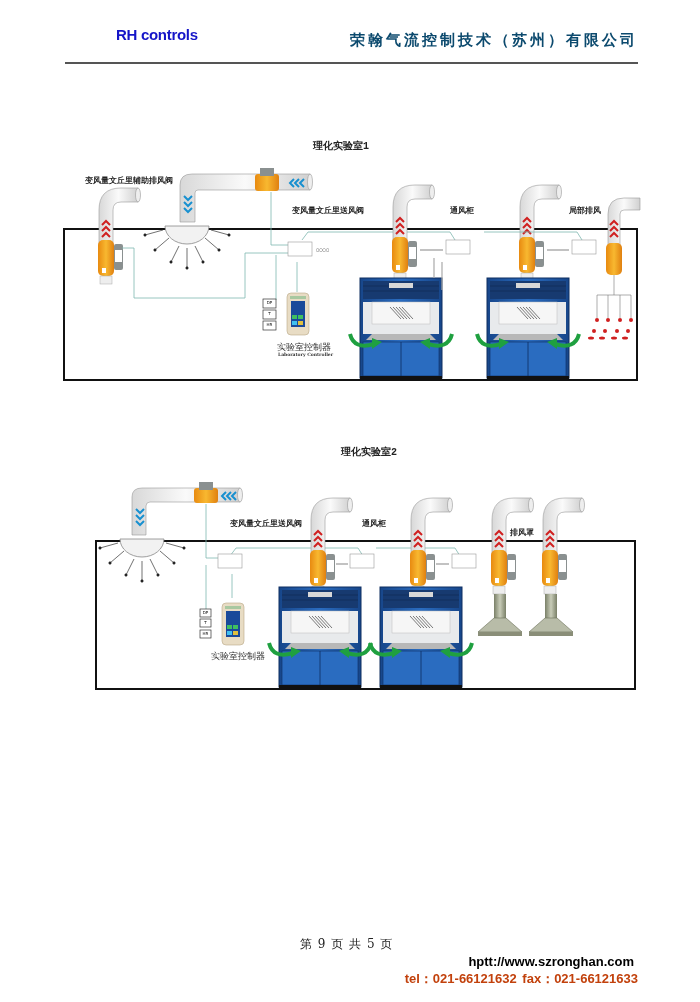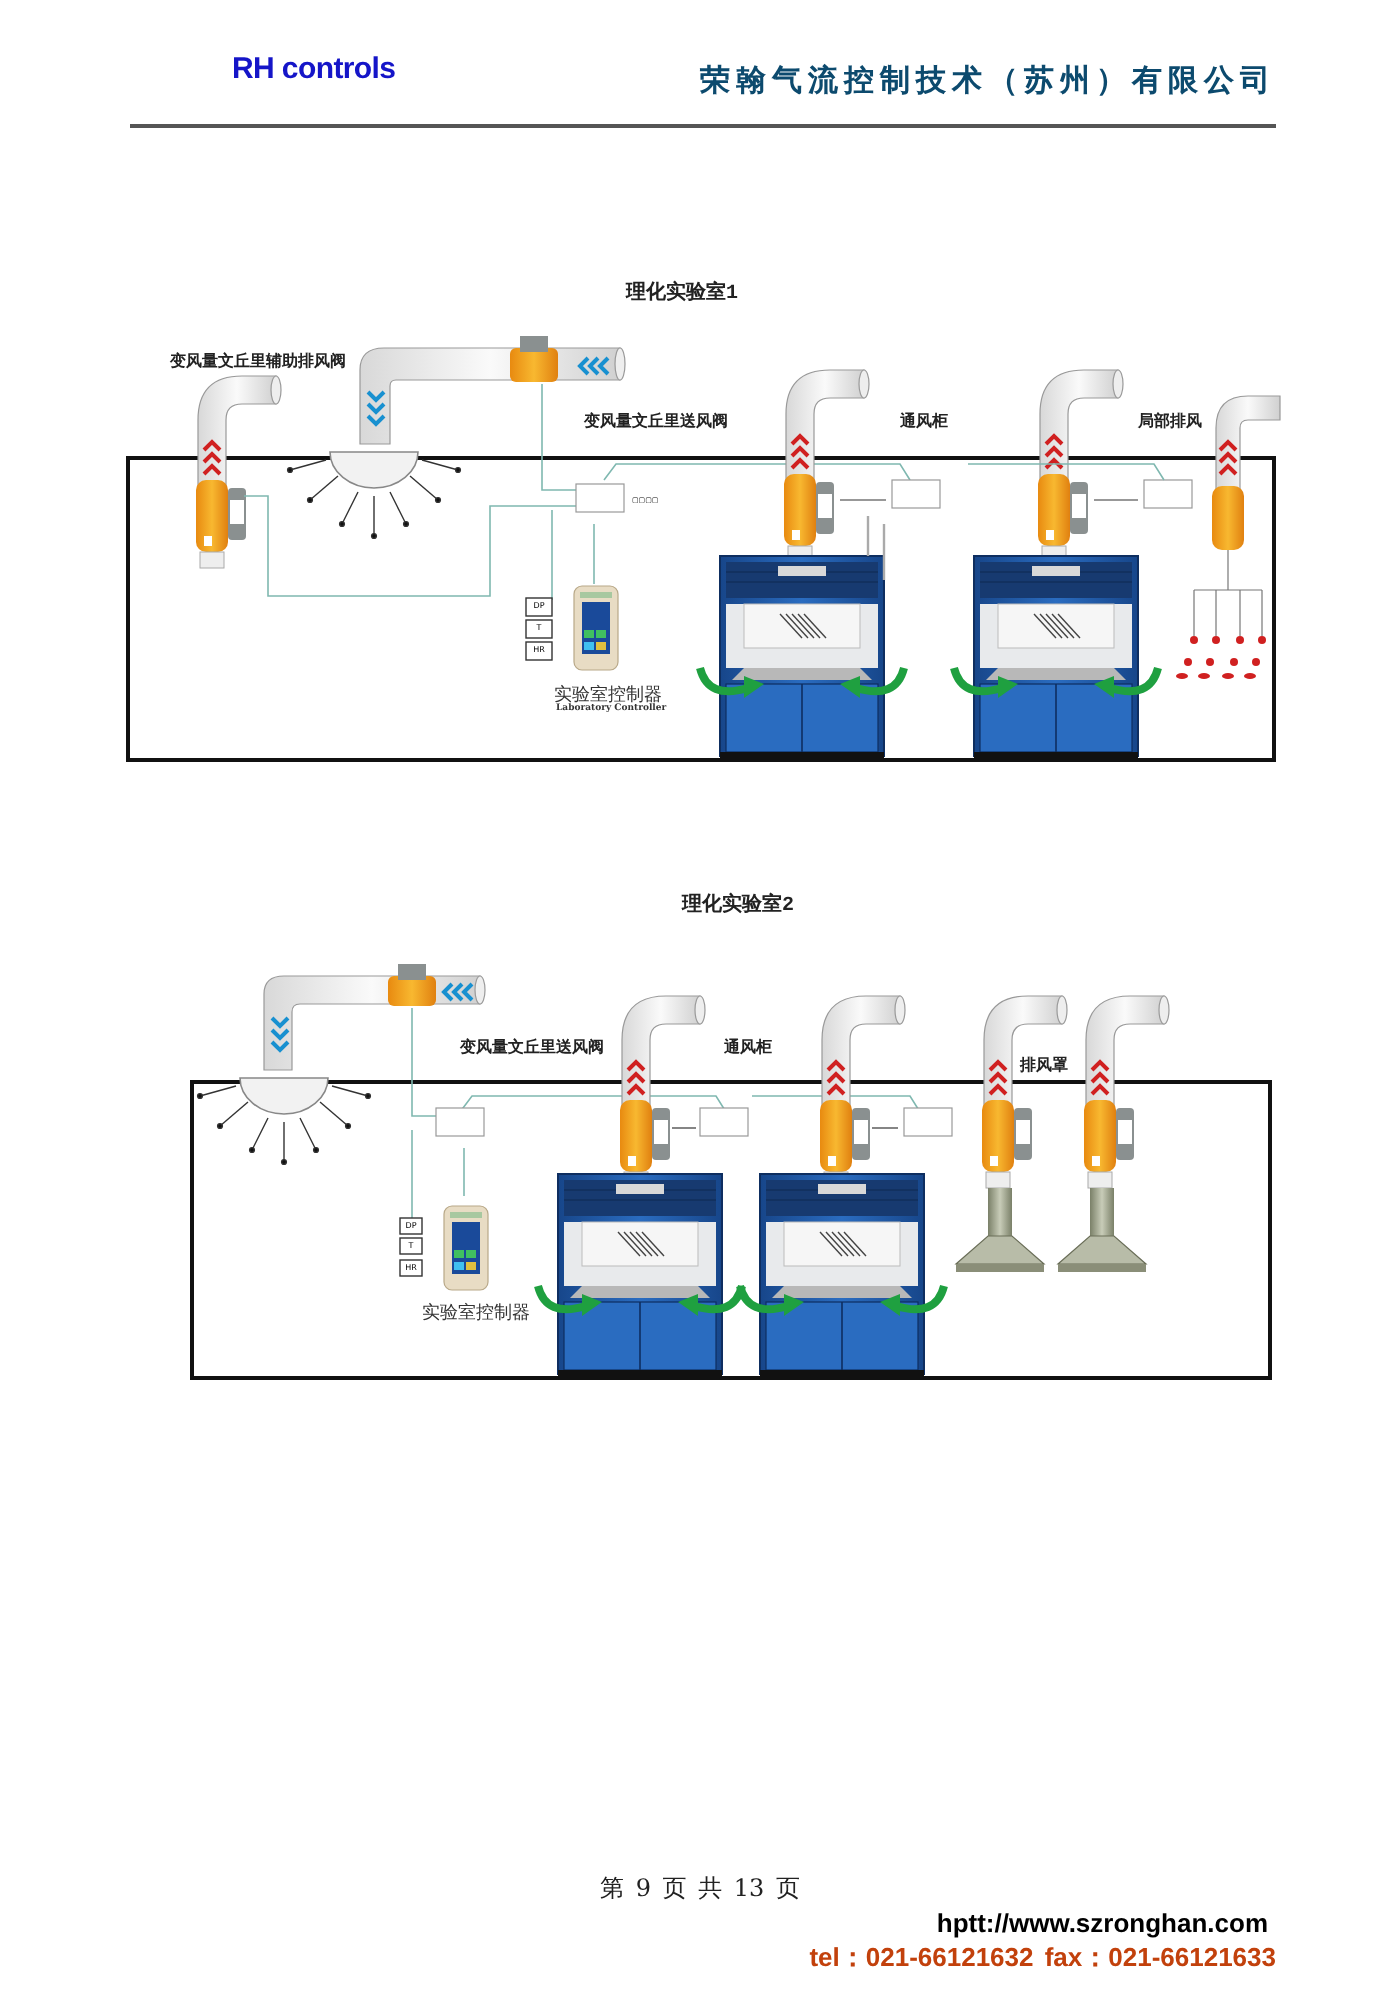--- a/index.html
+++ b/index.html
@@ -271,15 +271,15 @@
 
 <div class="abs dtitle" style="left:321px;top:445px;margin-left:20px;">理化实验室2</div>
 <div class="abs lbl" style="left:230px;top:518px;">变风量文丘里送风阀</div>
 <div class="abs lbl" style="left:362px;top:518px;">通风柜</div>
 <div class="abs lbl" style="left:510px;top:527px;">排风罩</div>
 <div class="abs" style="left:200px;top:610px;font-size:4px;width:11px;text-align:center;">DP</div>
 <div class="abs" style="left:200px;top:620px;font-size:4px;width:11px;text-align:center;">T</div>
 <div class="abs" style="left:200px;top:631px;font-size:4px;width:11px;text-align:center;">HR</div>
 <div class="abs" style="left:211px;top:650px;font-size:9px;color:#333;">实验室控制器</div>
 
-<div class="abs pager">第 9 页 共 13 页</div>
+<div class="abs pager">第 9 页 共 5 页</div>
 <div class="abs url">hptt://www.szronghan.com</div>
 <div class="abs tel">tel：021-66121632   fax：021-66121633</div>
 
 </body></html>

